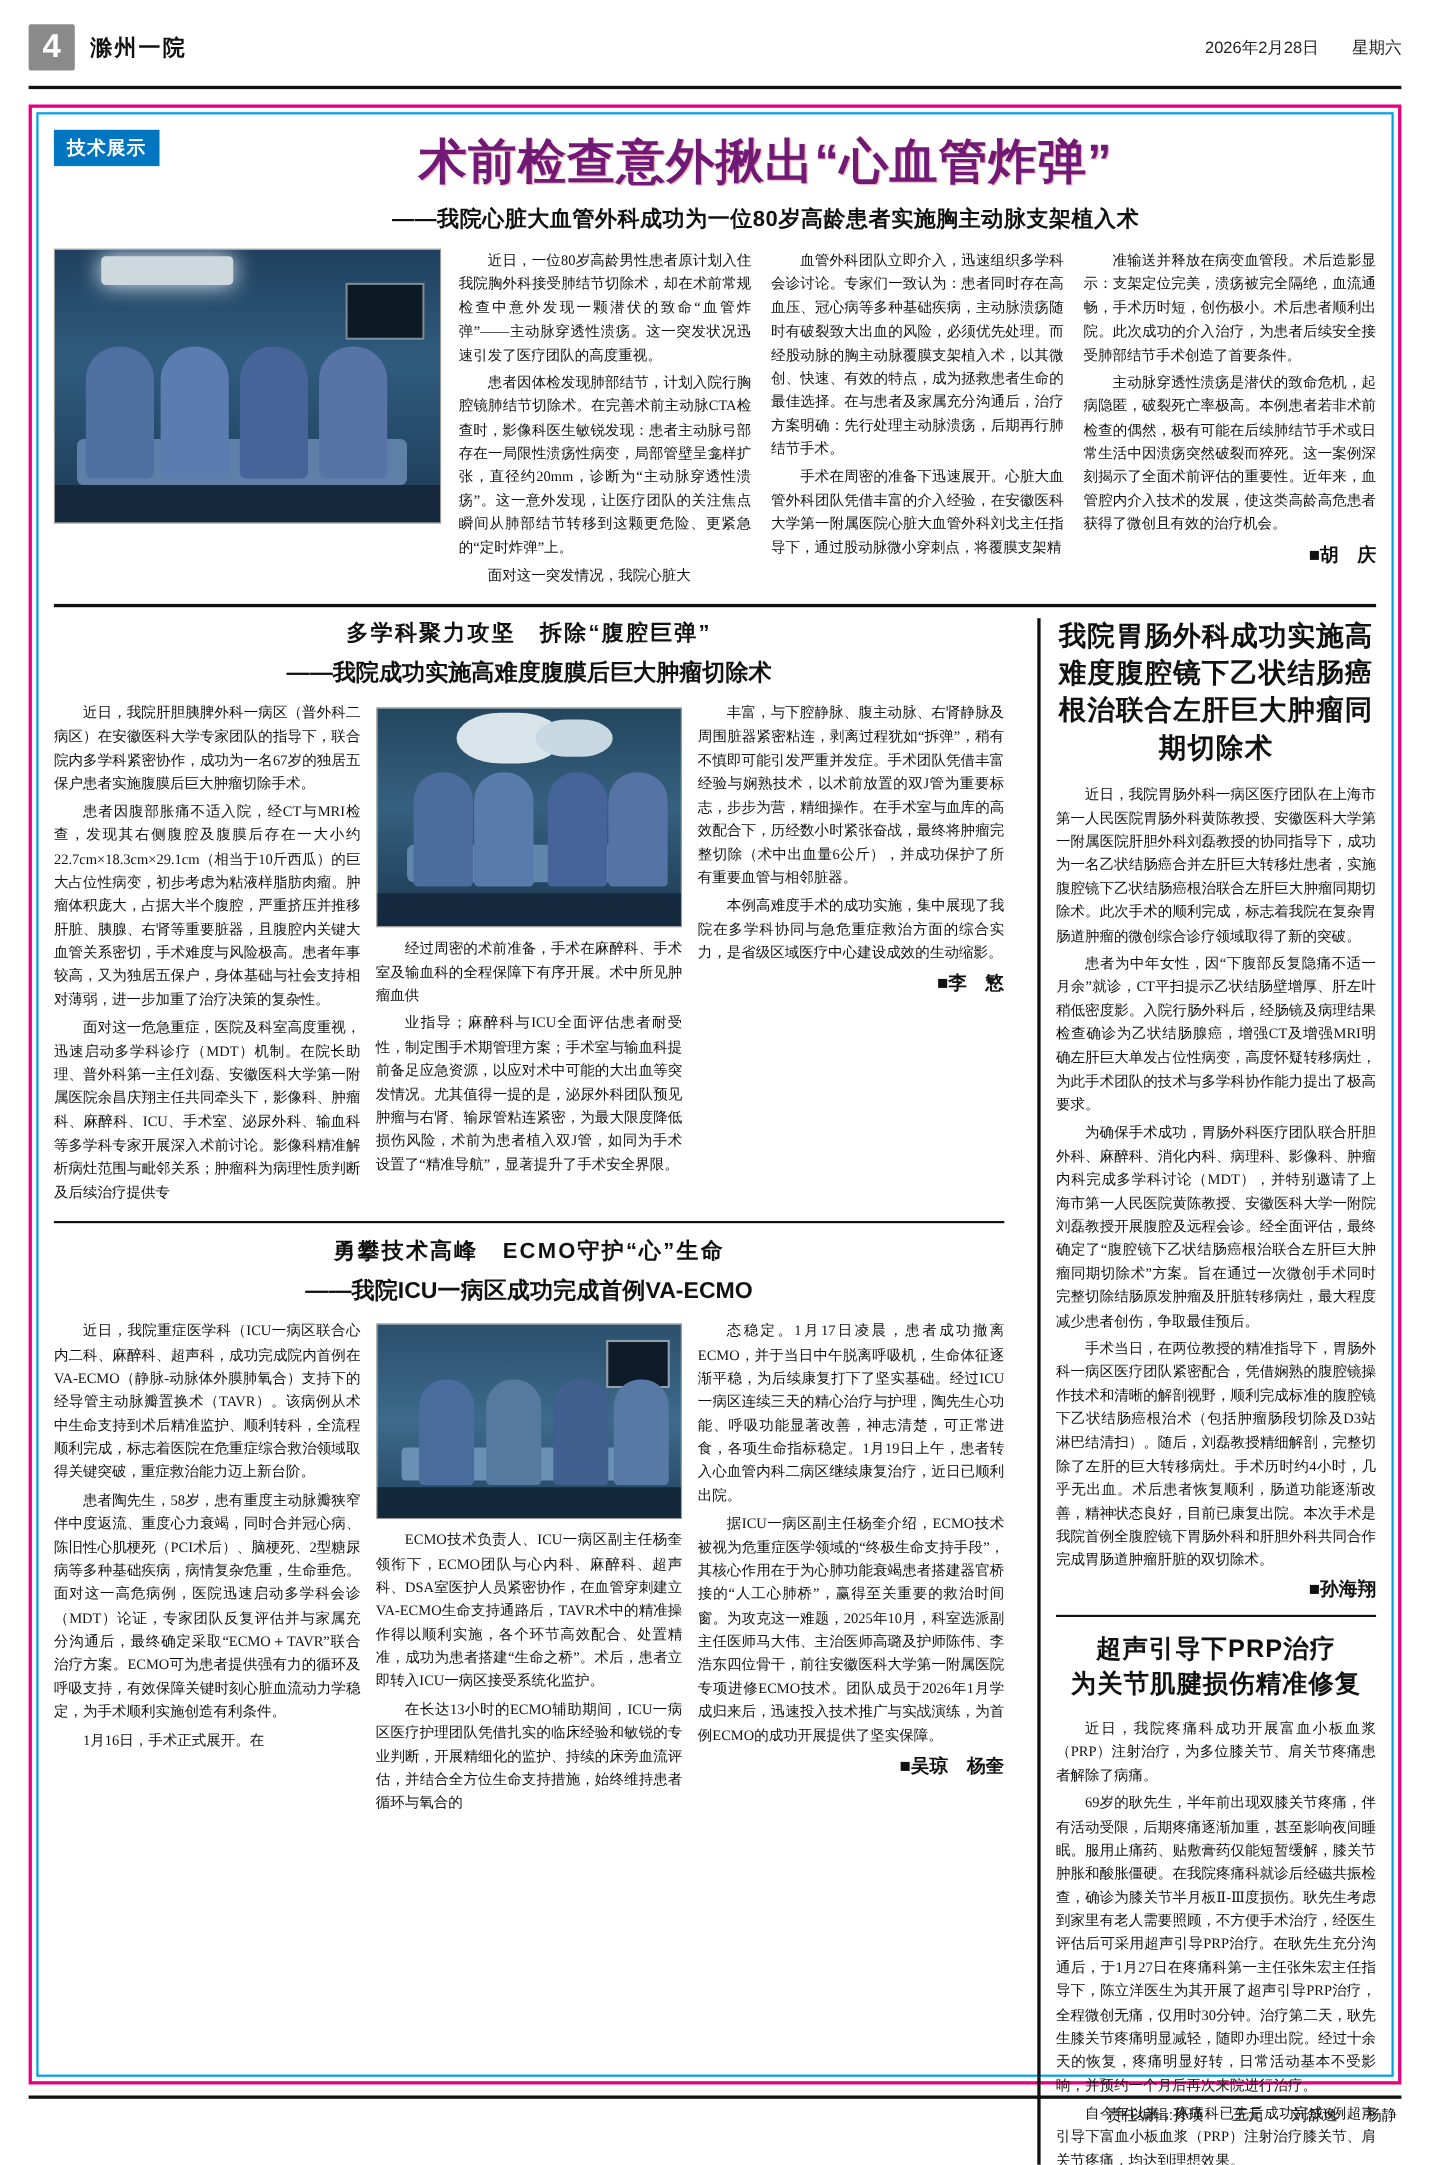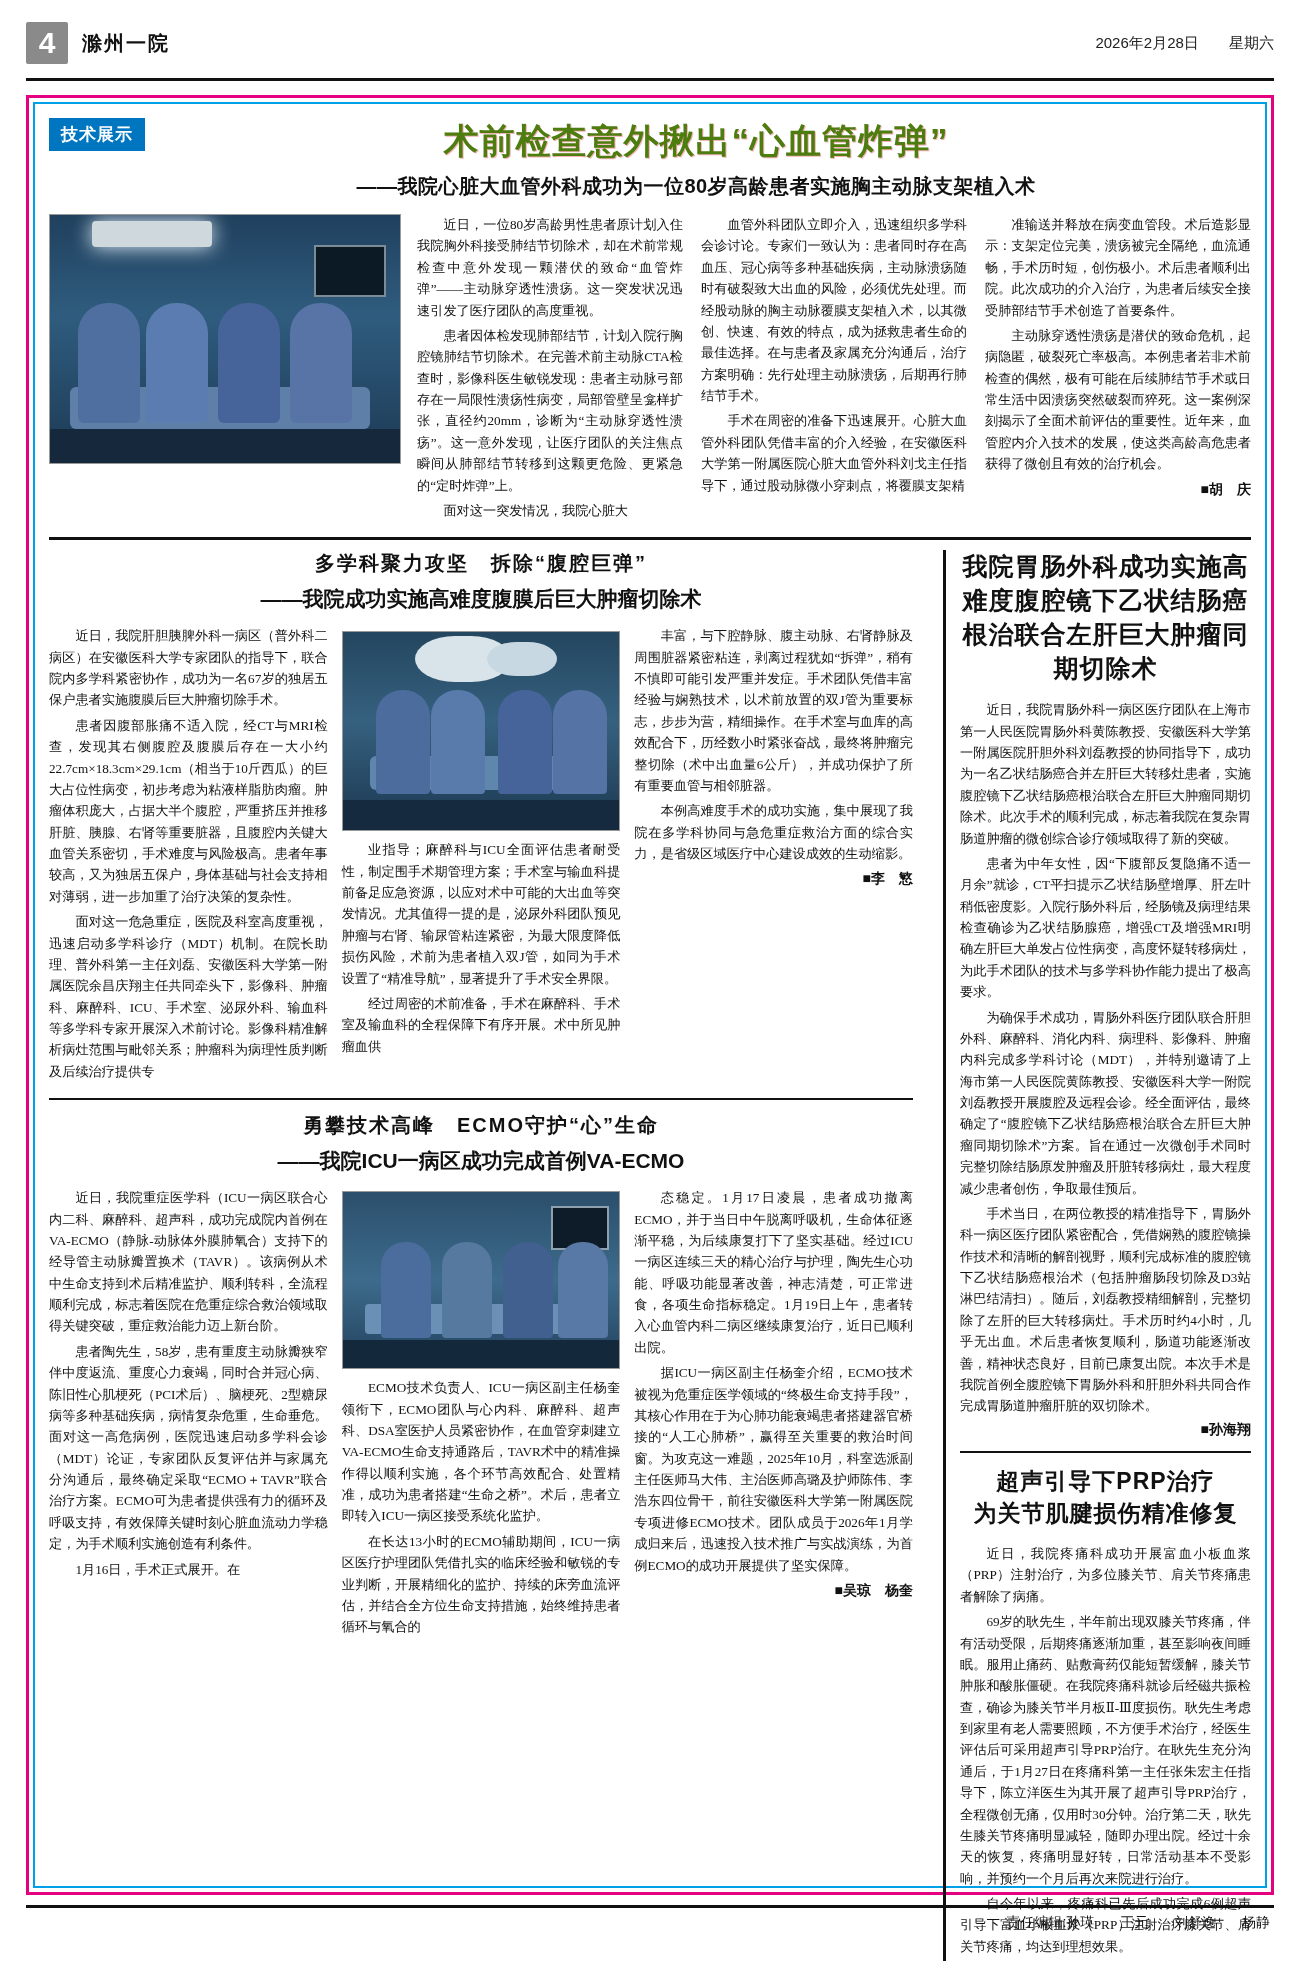--- a/index.html
+++ b/index.html
@@ -34,21 +34,21 @@
   }
   .frame-inner { border:2px solid #00a0e9; height:100%; padding:10px 14px; position:relative; }
 
   
   .tech-badge {
     display:inline-block; background:#0076c0; color:#fff; font-size:17px; font-weight:bold;
     padding:5px 12px; font-family:"Liberation Sans", sans-serif; letter-spacing:1px;
     position:absolute; left:14px; top:14px;
   }
   .lead-head {
-    text-align:center; color:#4d7c0f; font-size:35px; font-weight:bold;
+    text-align:center; color:#701a75; font-size:44px; font-weight:bold;
     font-family:"Liberation Sans", sans-serif; letter-spacing:1px; margin: 4px 0 0 92px;
     text-shadow: 1px 1px 0 #f6b2b8;
   }
   .lead-sub {
     text-align:center; font-size:20px; font-weight:bold; margin-top:8px; margin-left:92px;
     font-family:"Liberation Sans", sans-serif; letter-spacing:0.5px;
   }
   .lead-body { display:flex; gap:16px; margin-top:14px; }
   .lead-photo {
     width:352px; height:250px; flex:0 0 352px; position:relative; overflow:hidden;
@@ -65,21 +65,21 @@
     background:#4f6fa0; border-radius:30px 30px 6px 6px; }
   .lead-photo .s1 { left:28px; }
   .lead-photo .s2 { left:96px; background:#5b7cb0; }
   .lead-photo .s3 { left:168px; background:#47649a; }
   .lead-photo .s4 { left:240px; background:#5873a6; }
   .lead-photo .floor { position:absolute; left:0; bottom:0; width:100%; height:34px; background:#16293c; }
 
   .lead-cols { display:flex; gap:18px; flex:1; }
   .lead-cols .col { flex:1; font-size:13.2px; line-height:1.62; text-align:justify; }
   .lead-cols p { margin:0 0 4px 0; text-indent:2em; }
-  .byline { text-align:right; font-weight:bold; font-size:14px; margin-top:4px; }
+  .byline { text-align:right; font-weight:bold; font-size:17px; margin-top:4px; }
 
   .thick-rule { height:3px; background:#111; margin:12px 0 0 0; }
 
   
   .lower { display:flex; margin-top:10px; }
   .left-zone { width:880px; padding-right:16px; }
   .vrule { width:3px; background:#111; margin:0 14px; }
   .right-zone { flex:1; }
 
   .sec-title { text-align:center; font-weight:bold; font-family:"Liberation Sans", sans-serif; }
@@ -195,22 +195,22 @@
               <div class="art2-photo">
                 <div class="lamp"></div>
                 <div class="lamp2"></div>
                 <div class="tbl"></div>
                 <div class="p" style="left:12%"></div>
                 <div class="p" style="left:32%;background:#587bab"></div>
                 <div class="p" style="left:56%;background:#46649a"></div>
                 <div class="p" style="left:76%;background:#5573a4"></div>
                 <div class="floor"></div>
               </div>
+              <p>经过周密的术前准备，手术在麻醉科、手术室及输血科的全程保障下有序开展。术中所见肿瘤血供</p>
               <p>业指导；麻醉科与ICU全面评估患者耐受性，制定围手术期管理方案；手术室与输血科提前备足应急资源，以应对术中可能的大出血等突发情况。尤其值得一提的是，泌尿外科团队预见肿瘤与右肾、输尿管粘连紧密，为最大限度降低损伤风险，术前为患者植入双J管，如同为手术设置了“精准导航”，显著提升了手术安全界限。</p>
-              <p>经过周密的术前准备，手术在麻醉科、手术室及输血科的全程保障下有序开展。术中所见肿瘤血供</p>
             </div>
             <div class="col">
               <p>丰富，与下腔静脉、腹主动脉、右肾静脉及周围脏器紧密粘连，剥离过程犹如“拆弹”，稍有不慎即可能引发严重并发症。手术团队凭借丰富经验与娴熟技术，以术前放置的双J管为重要标志，步步为营，精细操作。在手术室与血库的高效配合下，历经数小时紧张奋战，最终将肿瘤完整切除（术中出血量6公斤），并成功保护了所有重要血管与相邻脏器。</p>
               <p>本例高难度手术的成功实施，集中展现了我院在多学科协同与急危重症救治方面的综合实力，是省级区域医疗中心建设成效的生动缩影。</p>
               <div class="byline">■李　慜</div>
             </div>
           </div>
         </div>
 
         <div class="hrule"></div>

